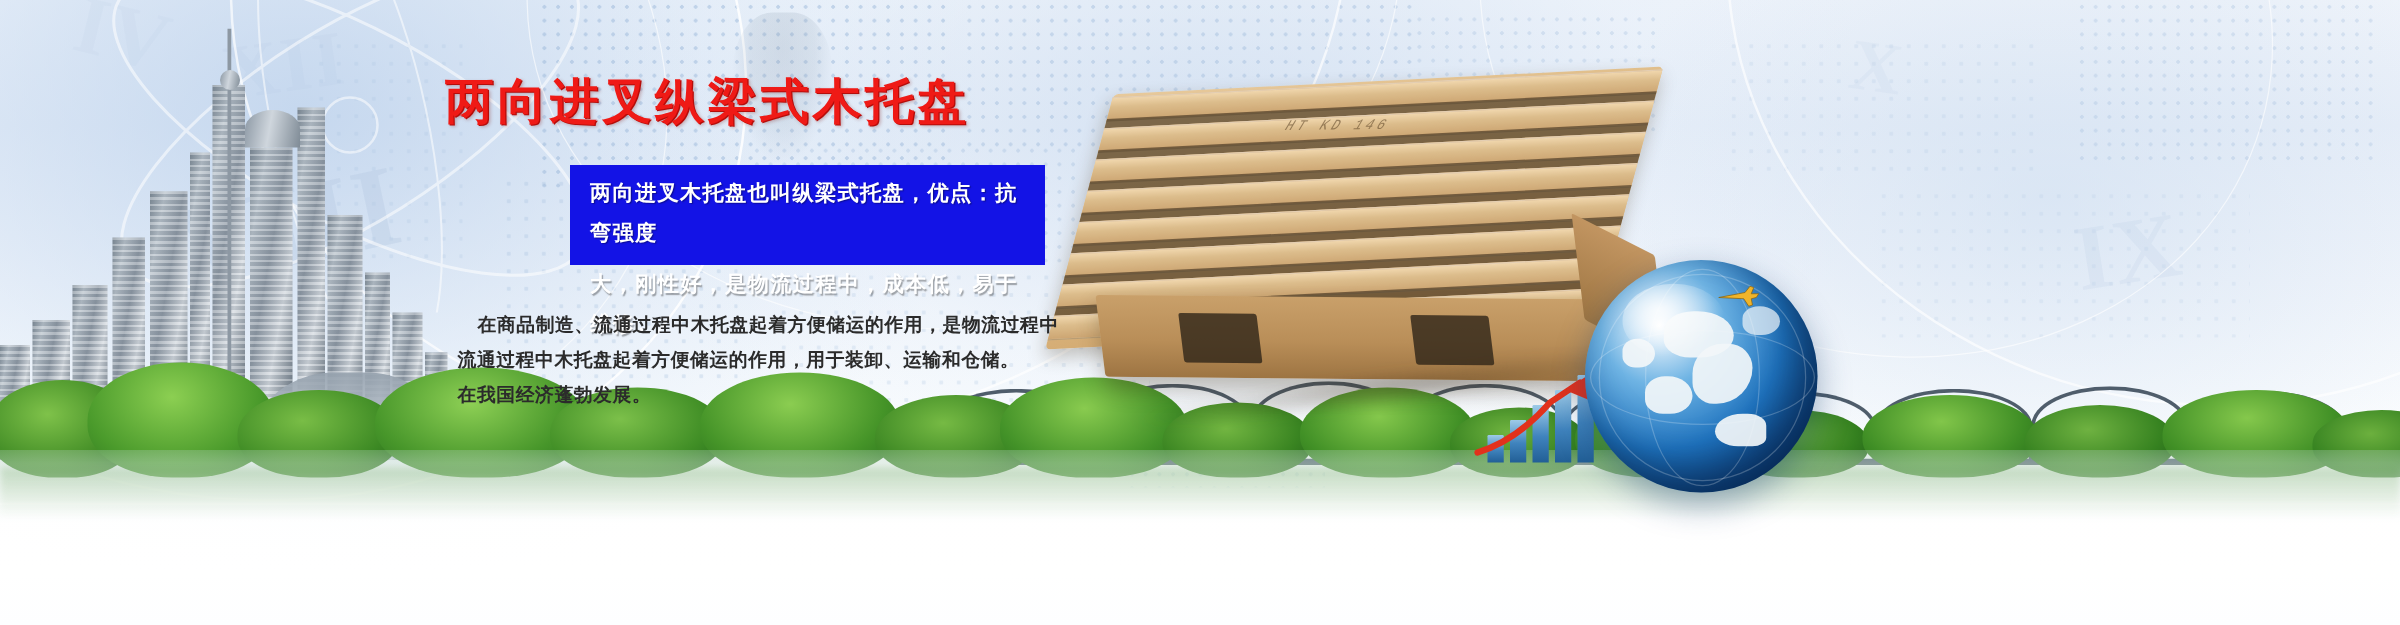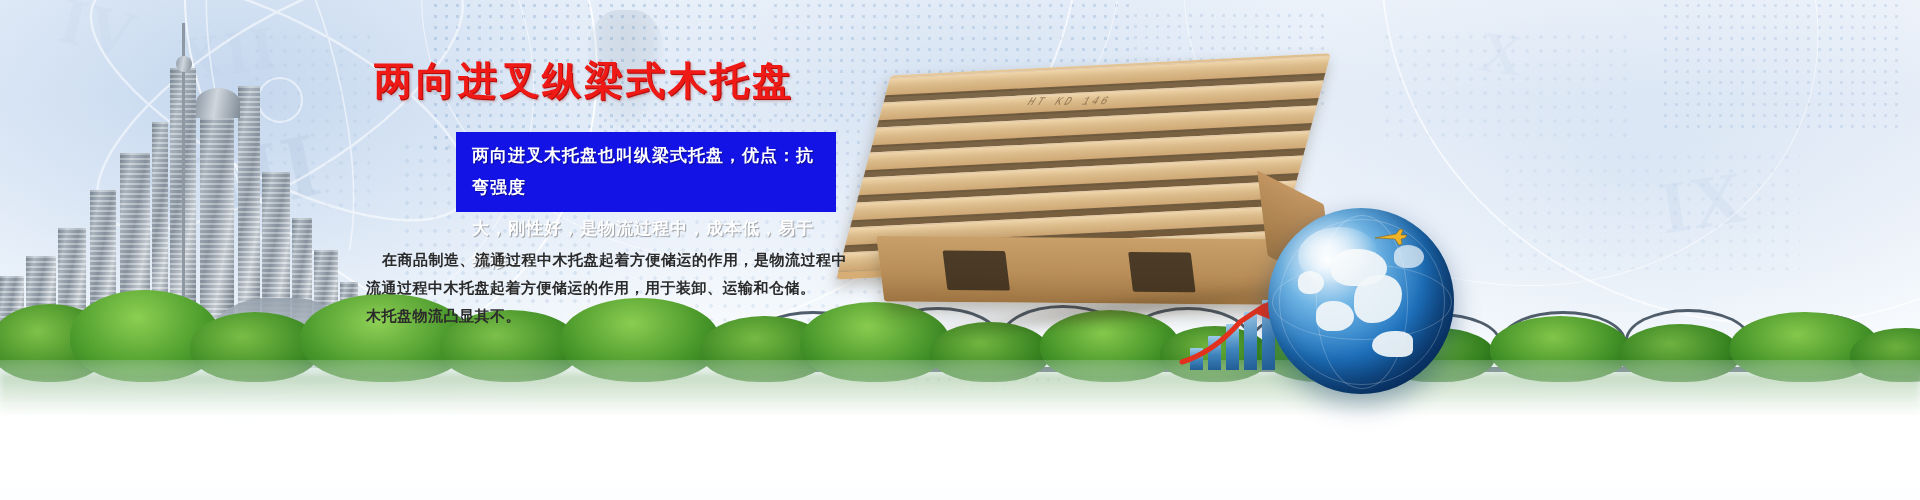--- a/index.html
+++ b/index.html
@@ -93,21 +93,21 @@
   
   #chart{position:absolute;left:1186px;top:292px;width:120px;height:78px;}
   #chart .bar{position:absolute;bottom:0;width:13px;border-radius:1px 1px 0 0;
     background:linear-gradient(180deg,#9ecbe8,#3f83bd 55%,#225f96);}
   #arrow{position:absolute;left:1178px;top:296px;width:130px;height:72px;}
 
   
   #plane{position:absolute;left:1374px;top:228px;width:34px;height:18px;}
 
   
-  #title{position:absolute;left:374px;top:54px;font-size:39px;font-weight:700;
+  #title{position:absolute;left:356px;top:54px;font-size:39px;font-weight:700;
     letter-spacing:3px;color:#ef1a16;font-family:"DejaVu Sans",sans-serif;
     text-shadow:1px 1px 0 #b50d0a,2px 2px 3px rgba(120,10,8,.30);white-space:nowrap;}
 
   #bluebox{position:absolute;left:456px;top:132px;width:380px;height:80px;background:#1313e6;}
   #bluebox p{margin:2px;padding:7px 10px 0 14px;color:#ffffff;font-size:17px;font-weight:700;
     line-height:32px;letter-spacing:1px;font-family:Liberation Mono, monospace;
     text-shadow:1px 1px 1px rgba(0,0,0,.35);}
 
   #para{position:absolute;left:366px;top:246px;width:520px;color:#2b2b2b;font-size:15px;
     line-height:28px;letter-spacing:.5px;font-family:"DejaVu Sans",sans-serif;font-weight:600;}
@@ -290,16 +290,16 @@
   <div id="title">两向进叉纵梁式木托盘</div>
 
   <div id="bluebox">
     <p>两向进叉木托盘也叫纵梁式托盘，优点：抗弯强度</p>
     <p>大，刚性好，是物流过程中，成本低，易于维修.</p>
   </div>
 
   <div id="para">
     <p class="ind">在商品制造、流通过程中木托盘起着方便储运的作用，是物流过程中</p>
     <p>流通过程中木托盘起着方便储运的作用，用于装卸、运输和仓储。</p>
-    <p>木托盘物流凸显其不。</p>
+    <p>在我国经济蓬勃发展。</p>
   </div>
 
 </div>
 
 </body></html>

